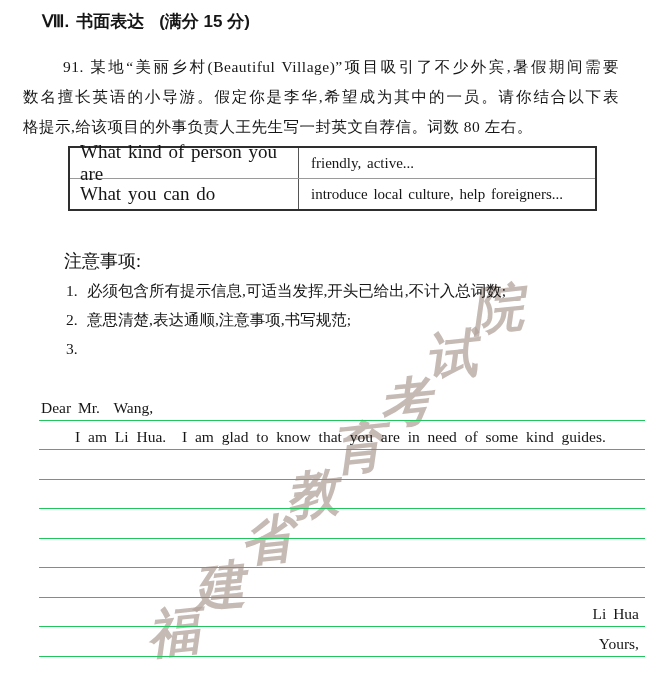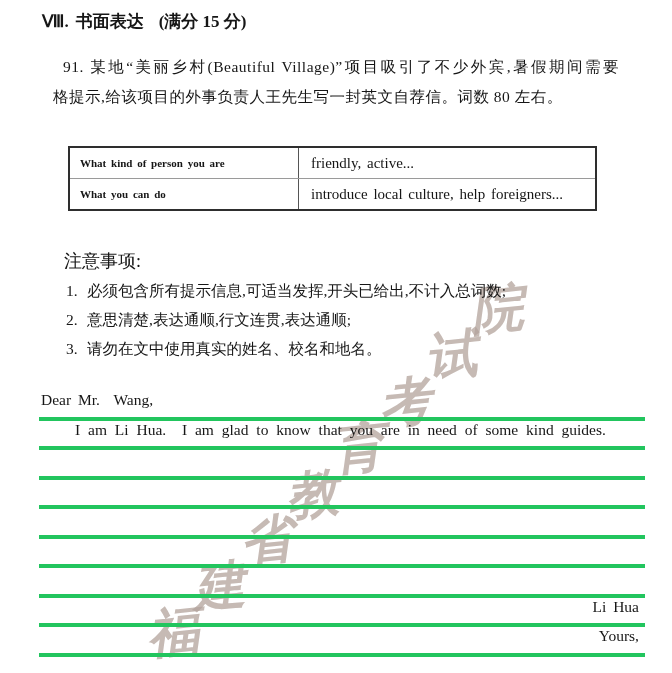--- a/index.html
+++ b/index.html
@@ -14,60 +14,60 @@
   .watermark { position:absolute; inset:0; z-index:0; pointer-events:none; }
   .wm-char {
     position:absolute; transform:translate(-50%,-50%) rotate(-6deg);
     font-size:52px; font-weight:bold; font-style:italic;
     font-family:"DejaVu Serif",serif; opacity:0.75;
   }
 
   
   .heading {
     position:absolute; top:11px; left:42px;
-    font-family:Liberation Serif, serif;
+    font-family:Liberation Sans, sans-serif;
     font-weight:bold; font-size:17px; line-height:22px; white-space:nowrap;
   }
   .heading .title { margin-left:7px; }
   .heading .score { margin-left:15px; }
 
   
   .prompt { position:absolute; top:52px; left:23px; width:596px; font-size:15.5px; }
   .prompt-line { height:30px; line-height:30px; text-align:justify; text-align-last:justify; letter-spacing:0.5px; }
   .prompt-line.first { text-indent:40px; }
-  .prompt-line.last  { text-align-last:left;margin-left:30px; }
+  .prompt-line.last  { text-align-last:left; }
 
   
   .hint-table {
     position:absolute; top:146px; left:68px; width:529px;
     border:2px solid #2e2e2e; box-sizing:border-box; background:transparent;
   }
   .t-row { display:flex; height:30px; border-bottom:1px solid #9a9a9a; }
   .t-row:last-child { border-bottom:none; }
   .t-label {
     width:229px; border-right:1px solid #555; box-sizing:border-box;
-    font-weight:bold; font-size:11px; display:flex; align-items:center;
+    font-weight:normal; font-size:19px; display:flex; align-items:center;
     padding-left:10px; word-spacing:2px;
   }
   .t-value {
     flex:1; font-size:15px; display:flex; align-items:center;
     padding-left:12px; word-spacing:2px;
   }
 
   
   .notes-heading { position:absolute; top:247px; left:64px; font-size:18px; line-height:28px; }
   .notes-list { position:absolute; top:276px; left:66px; font-size:15.5px; }
   .note-item { display:flex; height:29px; line-height:29px; }
   .note-num { width:21px; }
 
   
   .letter { position:absolute; top:391px; left:39px; width:606px; font-size:15.5px; }
   .letter-row {
-    height:29.5px; box-sizing:border-box; border-bottom:4px solid #22c55e;
-    display:flex; align-items:flex-start; padding-bottom:3px;font-family:Liberation Serif, serif;
+    height:29.5px; box-sizing:border-box; border-bottom:1px solid #22c55e;
+    display:flex; align-items:flex-end; padding-bottom:3px;font-family:Liberation Serif, serif;
   }
   .salutation { padding-left:2px; word-spacing:3px; }
   .opening { padding-left:36px; word-spacing:4px; white-space:pre-wrap; }
   .right-row { justify-content:flex-end; padding-right:6px; word-spacing:3px; }
 </style>
 </head>
 <body>
 
 <div class="page">
 
@@ -83,20 +83,21 @@
     </div>
 
   <div class="content">
 
     <div class="heading">
       <span>Ⅷ.</span><span class="title">书面表达</span><span class="score">(满分 15 分)</span>
     </div>
 
     <div class="prompt">
       <div class="prompt-line first">91. 某地“美丽乡村(Beautiful Village)”项目吸引了不少外宾,暑假期间需要</div>
+      <div class="prompt-line">数名擅长英语的小导游。假定你是李华,希望成为其中的一员。请你结合以下表</div>
       <div class="prompt-line last">格提示,给该项目的外事负责人王先生写一封英文自荐信。词数 80 左右。</div>
     </div>
 
     <div class="hint-table">
       <div class="t-row">
         <div class="t-label">What kind of person you are</div>
         <div class="t-value">friendly, active...</div>
       </div>
       <div class="t-row">
         <div class="t-label">What you can do</div>
@@ -106,25 +107,24 @@
 
     <div class="notes-heading">注意事项:</div>
 
     <div class="notes-list">
       <div class="note-item">
         <span class="note-num">1.</span>
         <span>必须包含所有提示信息,可适当发挥,开头已给出,不计入总词数;</span>
       </div>
       <div class="note-item">
         <span class="note-num">2.</span>
-        <span>意思清楚,表达通顺,行文连贯,表达通顺;</span>
+        <span>意思清楚,表达通顺,注意事项,书写规范;</span>
       </div>
       <div class="note-item">
         <span class="note-num">3.</span>
-        <span>请勿在文中使用真实的姓名、校名和地名。</span>
       </div>
     </div>
 
     <div class="letter">
       <div class="letter-row salutation">
         <span style="white-space:pre-wrap;">Dear Mr.  Wang,</span>
       </div>
       <div class="letter-row opening">
         <span style="white-space:pre-wrap;">I am Li Hua.  I am glad to know that you are in need of some kind guides.</span>
       </div>

